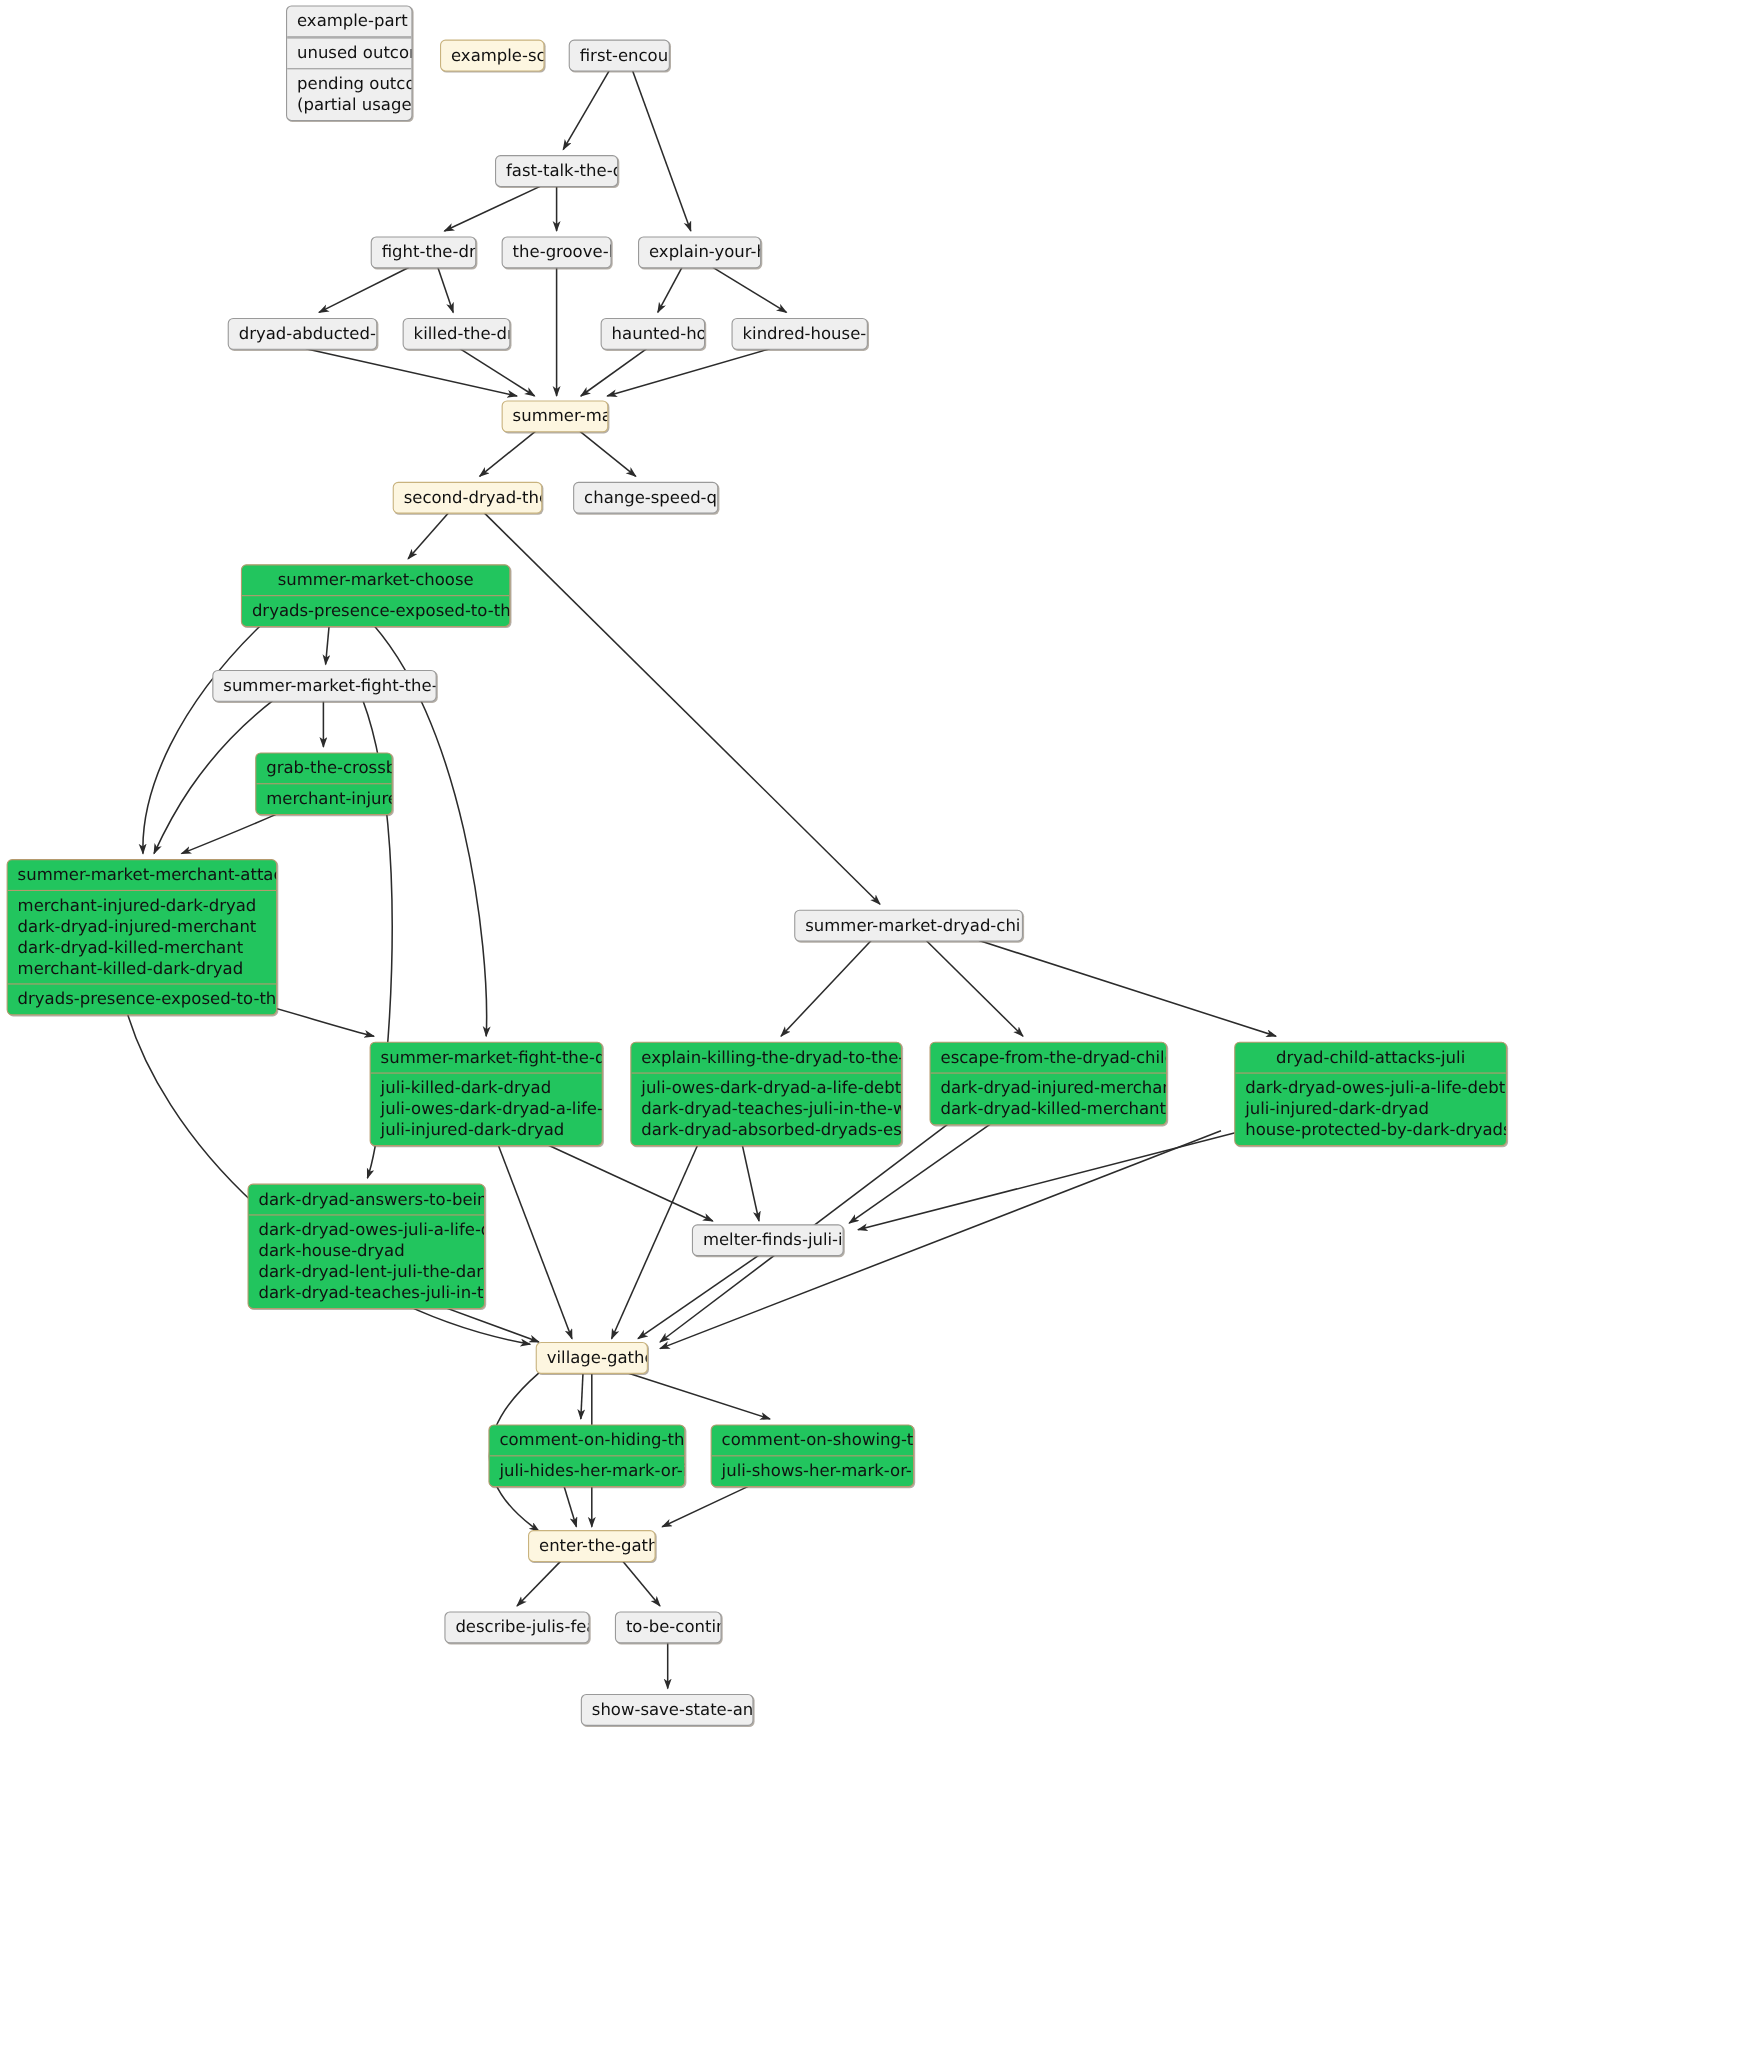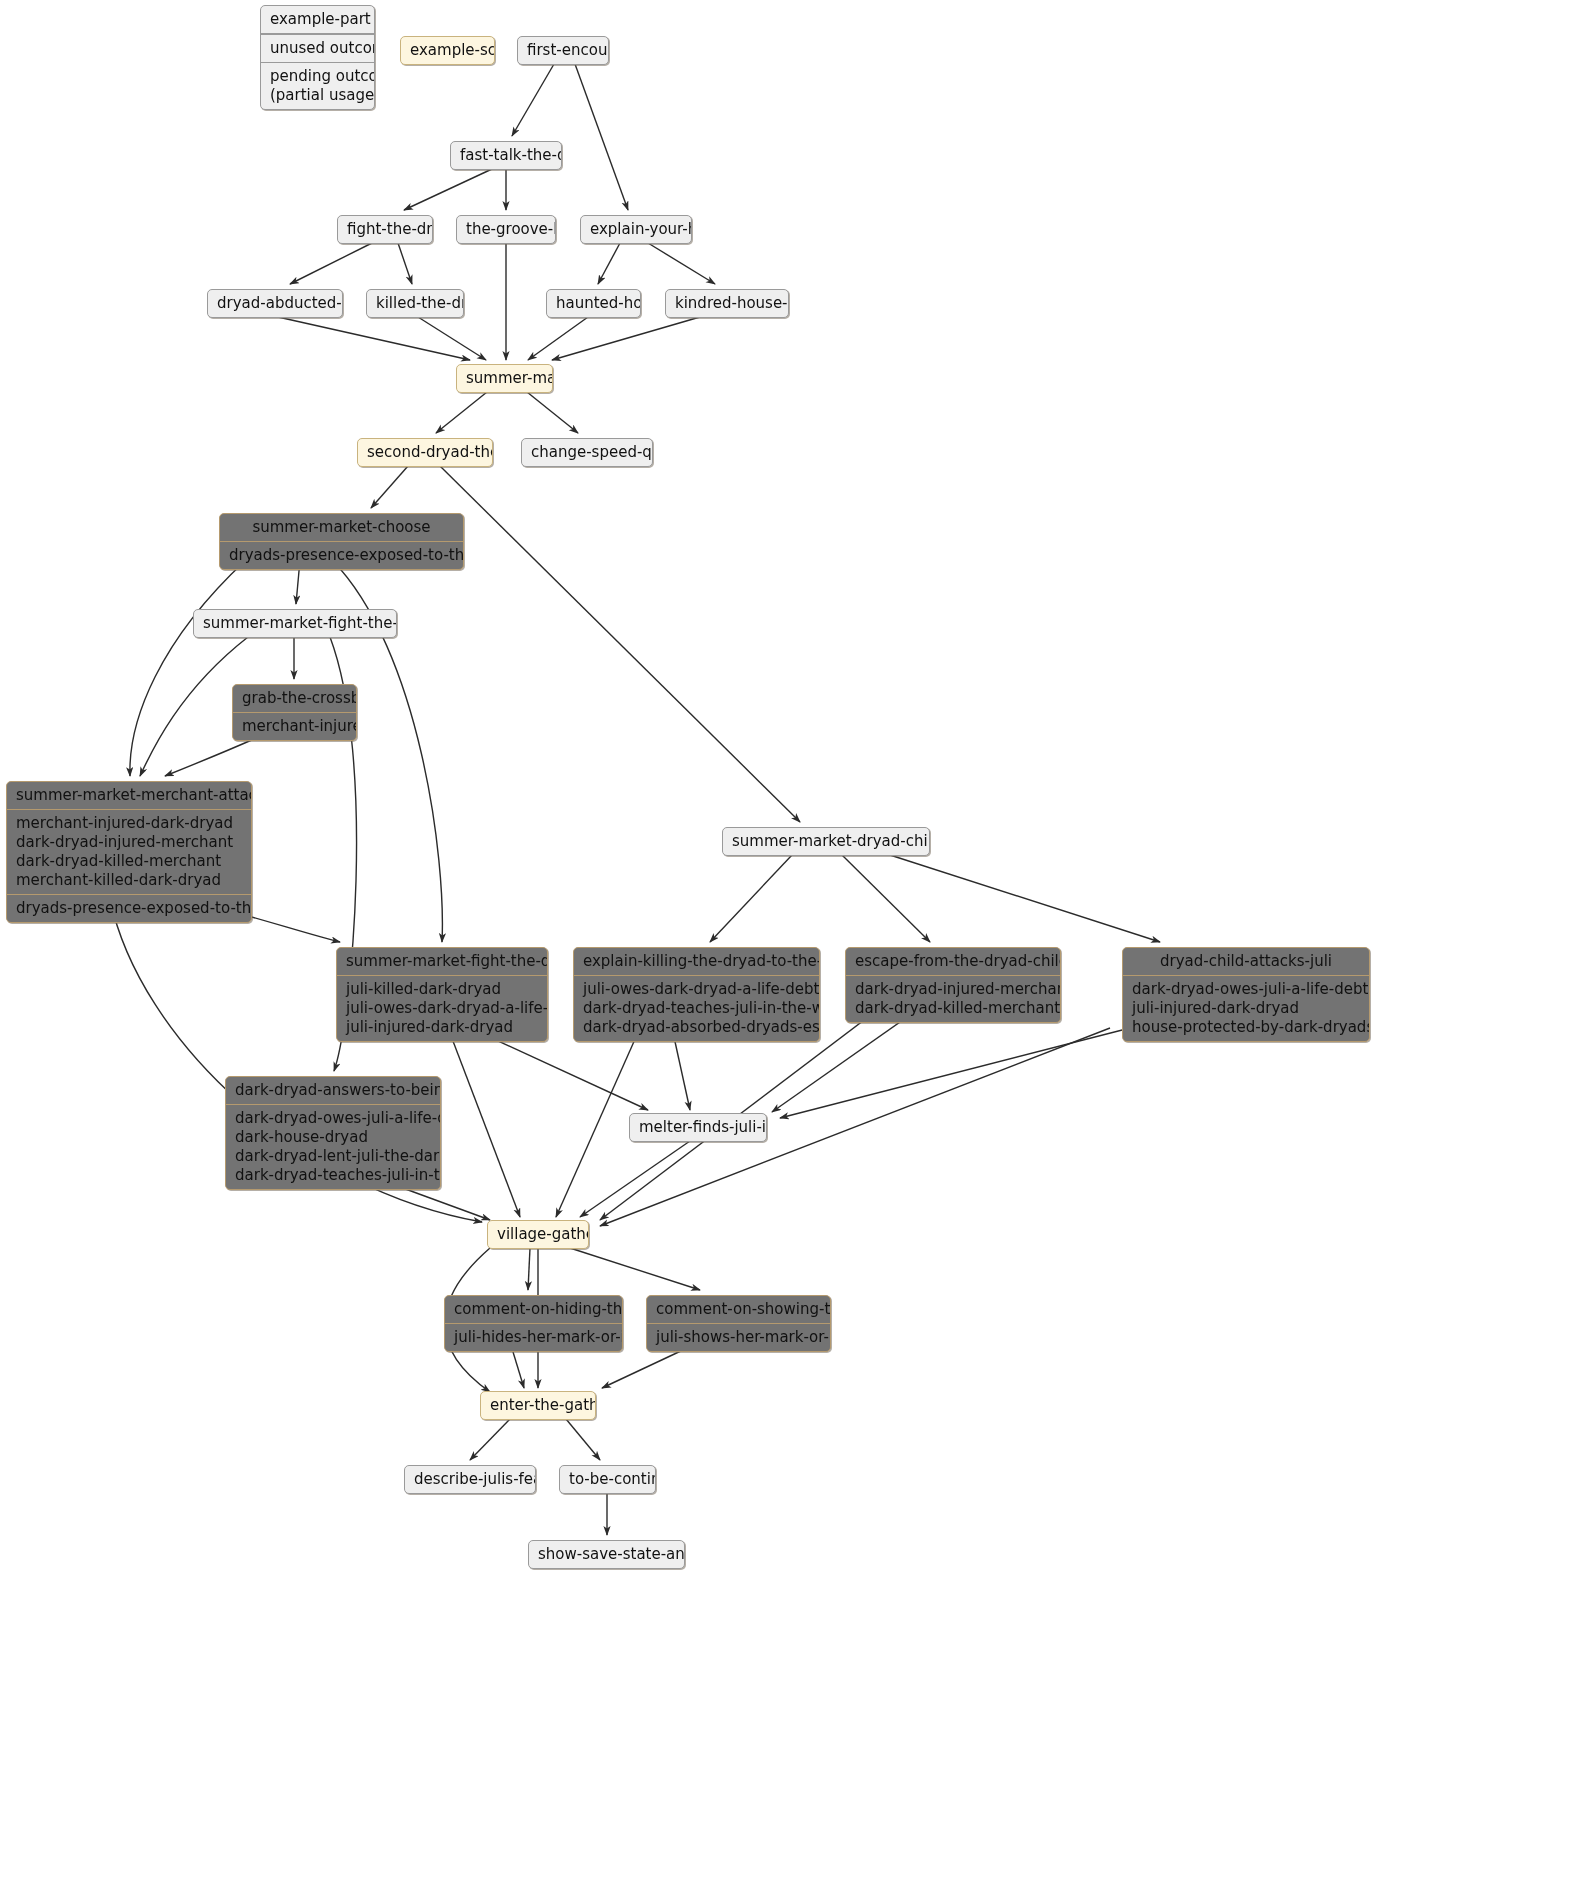--- a/index.html
+++ b/index.html
@@ -3,21 +3,21 @@
 <meta charset="utf-8">
 <style>
   html,body{margin:0;padding:0;background:#ffffff;}
   body{font-family:"DejaVu Sans","Liberation Sans",sans-serif;}
   #stage{position:relative;width:1492px;height:1881px;overflow:hidden;background:#fff;}
   #edges{position:absolute;left:0;top:0;width:1580px;height:1881px;pointer-events:none;}
 
   .node{position:absolute;box-sizing:border-box;border:1px solid #9a9a9a;border-radius:5px;
         background:#efefef;box-shadow:1px 1px 0 rgba(120,110,95,.55);overflow:hidden;}
   .node.scene{background:#fdf6e0;border-color:#c9b37e;}
-  .node.part{background:#737373;border-color:#b59a6e;}
+  .node.part{background:#22c55e;border-color:#b59a6e;}
   .node.legend{background:#efefef;border-color:#9a9a9a;}
 
   .n-title{font-size:15px;line-height:19px;color:#111;text-align:center;padding:4px 9px;white-space:nowrap;}
   .node.part .n-title,.node.legend .n-title{border-bottom:1px solid #b59a6e;}
   .node.legend .n-title{border-bottom:1px solid #9a9a9a;}
   .node.plain .n-title,.node.scene .n-title{border-bottom:none;}
 
   .n-sec{font-size:15px;line-height:19px;color:#111;text-align:left;padding:4px 9px;white-space:nowrap;}
   .n-sec.bordered{border-top:1px solid #b59a6e;}
   .node.legend .n-sec{border-top:1px solid #9a9a9a;}

